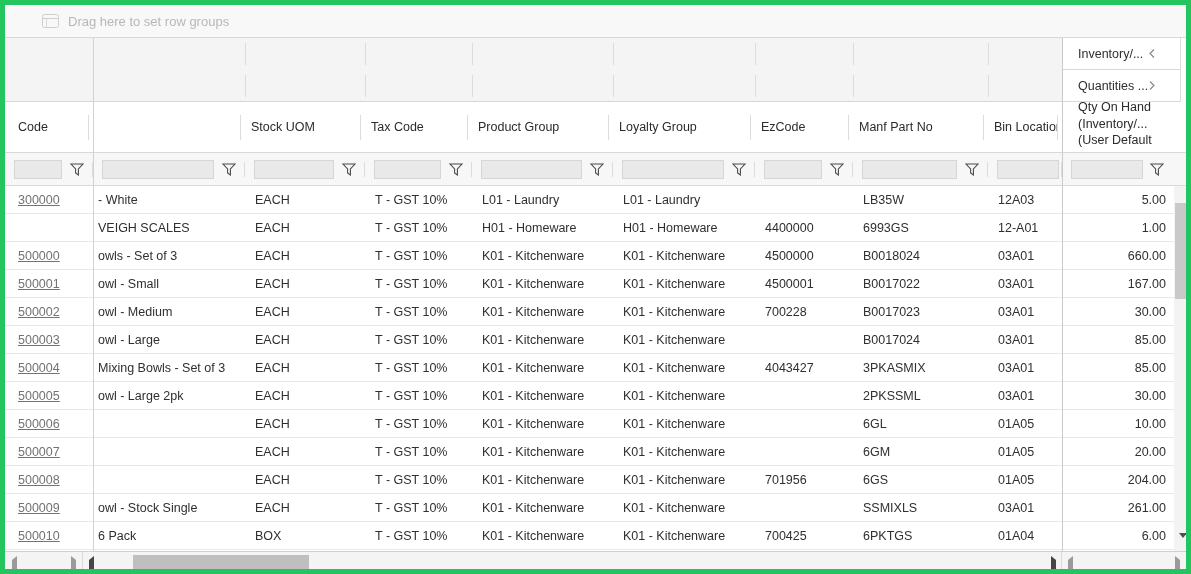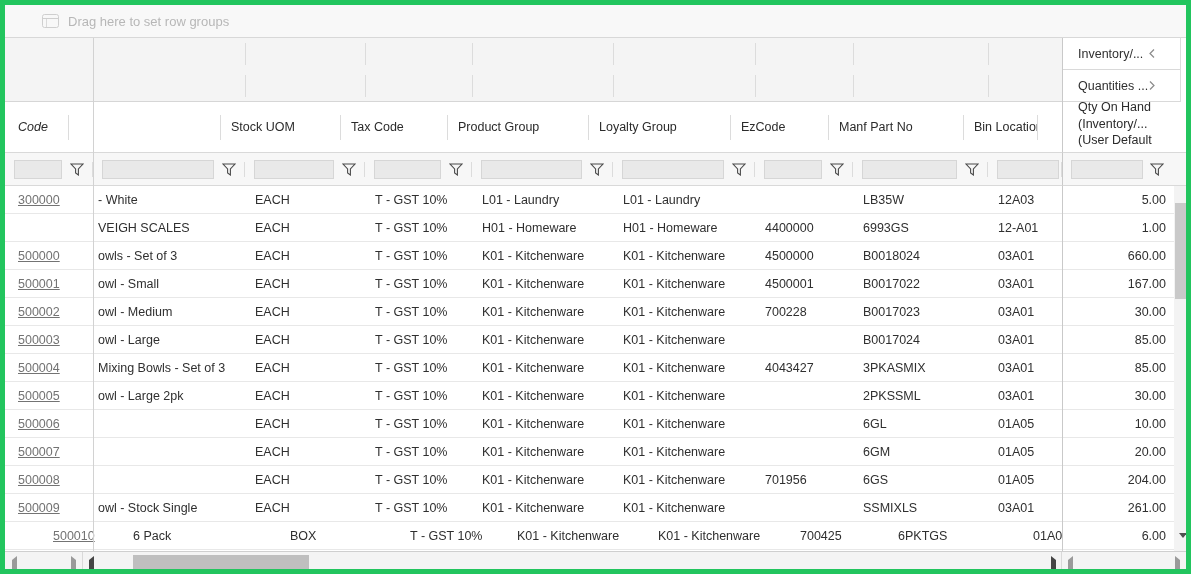--- a/index.html
+++ b/index.html
@@ -183,21 +183,21 @@
       <span class="pin-chevron">
         <svg width="8" height="11" viewBox="0 0 8 11">
             <polyline points="2,1.5 6,5.5 2,9.5" fill="none" stroke="#8a8a8a" stroke-width="1.2"></polyline>
           </svg>
       </span>
     </div>
     <div class="pin-spacer"></div>
   </div>
 
   <div class="col-headers" id="colHeaders">
-      <div class="hcell code-col" style="width: 64px; font-style: italic;">
+      <div class="hcell code-col" style="width: 84px;">
         <span>Code</span>
       </div>
       <div class="hcell desc-col" style="width: 152px;">
         <span></span>
       </div>
       <div class="hcell" style="width: 120px;">
         <span>Stock UOM</span>
       </div>
       <div class="hcell" style="width: 107px;">
         <span>Tax Code</span>
@@ -458,21 +458,21 @@
         <div class="cell desc-col" style="width: 152px;">owl - Stock Single</div>
         <div class="cell" style="width: 120px;">EACH</div>
         <div class="cell" style="width: 107px;">T - GST 10%</div>
         <div class="cell" style="width: 141px;">K01 - Kitchenware</div>
         <div class="cell" style="width: 142px;">K01 - Kitchenware</div>
         <div class="cell" style="width: 98px;"></div>
         <div class="cell" style="width: 135px;">SSMIXLS</div>
         <div class="cell" style="width: 74px;">03A01</div>
       </div>
       <div class="row">
-        <div class="cell code-col" style="width: 88px; margin-left: 35px;">
+        <div class="cell code-col" style="width: 88px;">
           <span class="code-link">500010</span>
         </div>
         <div class="cell desc-col" style="width: 152px;">6 Pack</div>
         <div class="cell" style="width: 120px;">BOX</div>
         <div class="cell" style="width: 107px;">T - GST 10%</div>
         <div class="cell" style="width: 141px;">K01 - Kitchenware</div>
         <div class="cell" style="width: 142px;">K01 - Kitchenware</div>
         <div class="cell" style="width: 98px;">700425</div>
         <div class="cell" style="width: 135px;">6PKTGS</div>
         <div class="cell" style="width: 74px;">01A04</div>

